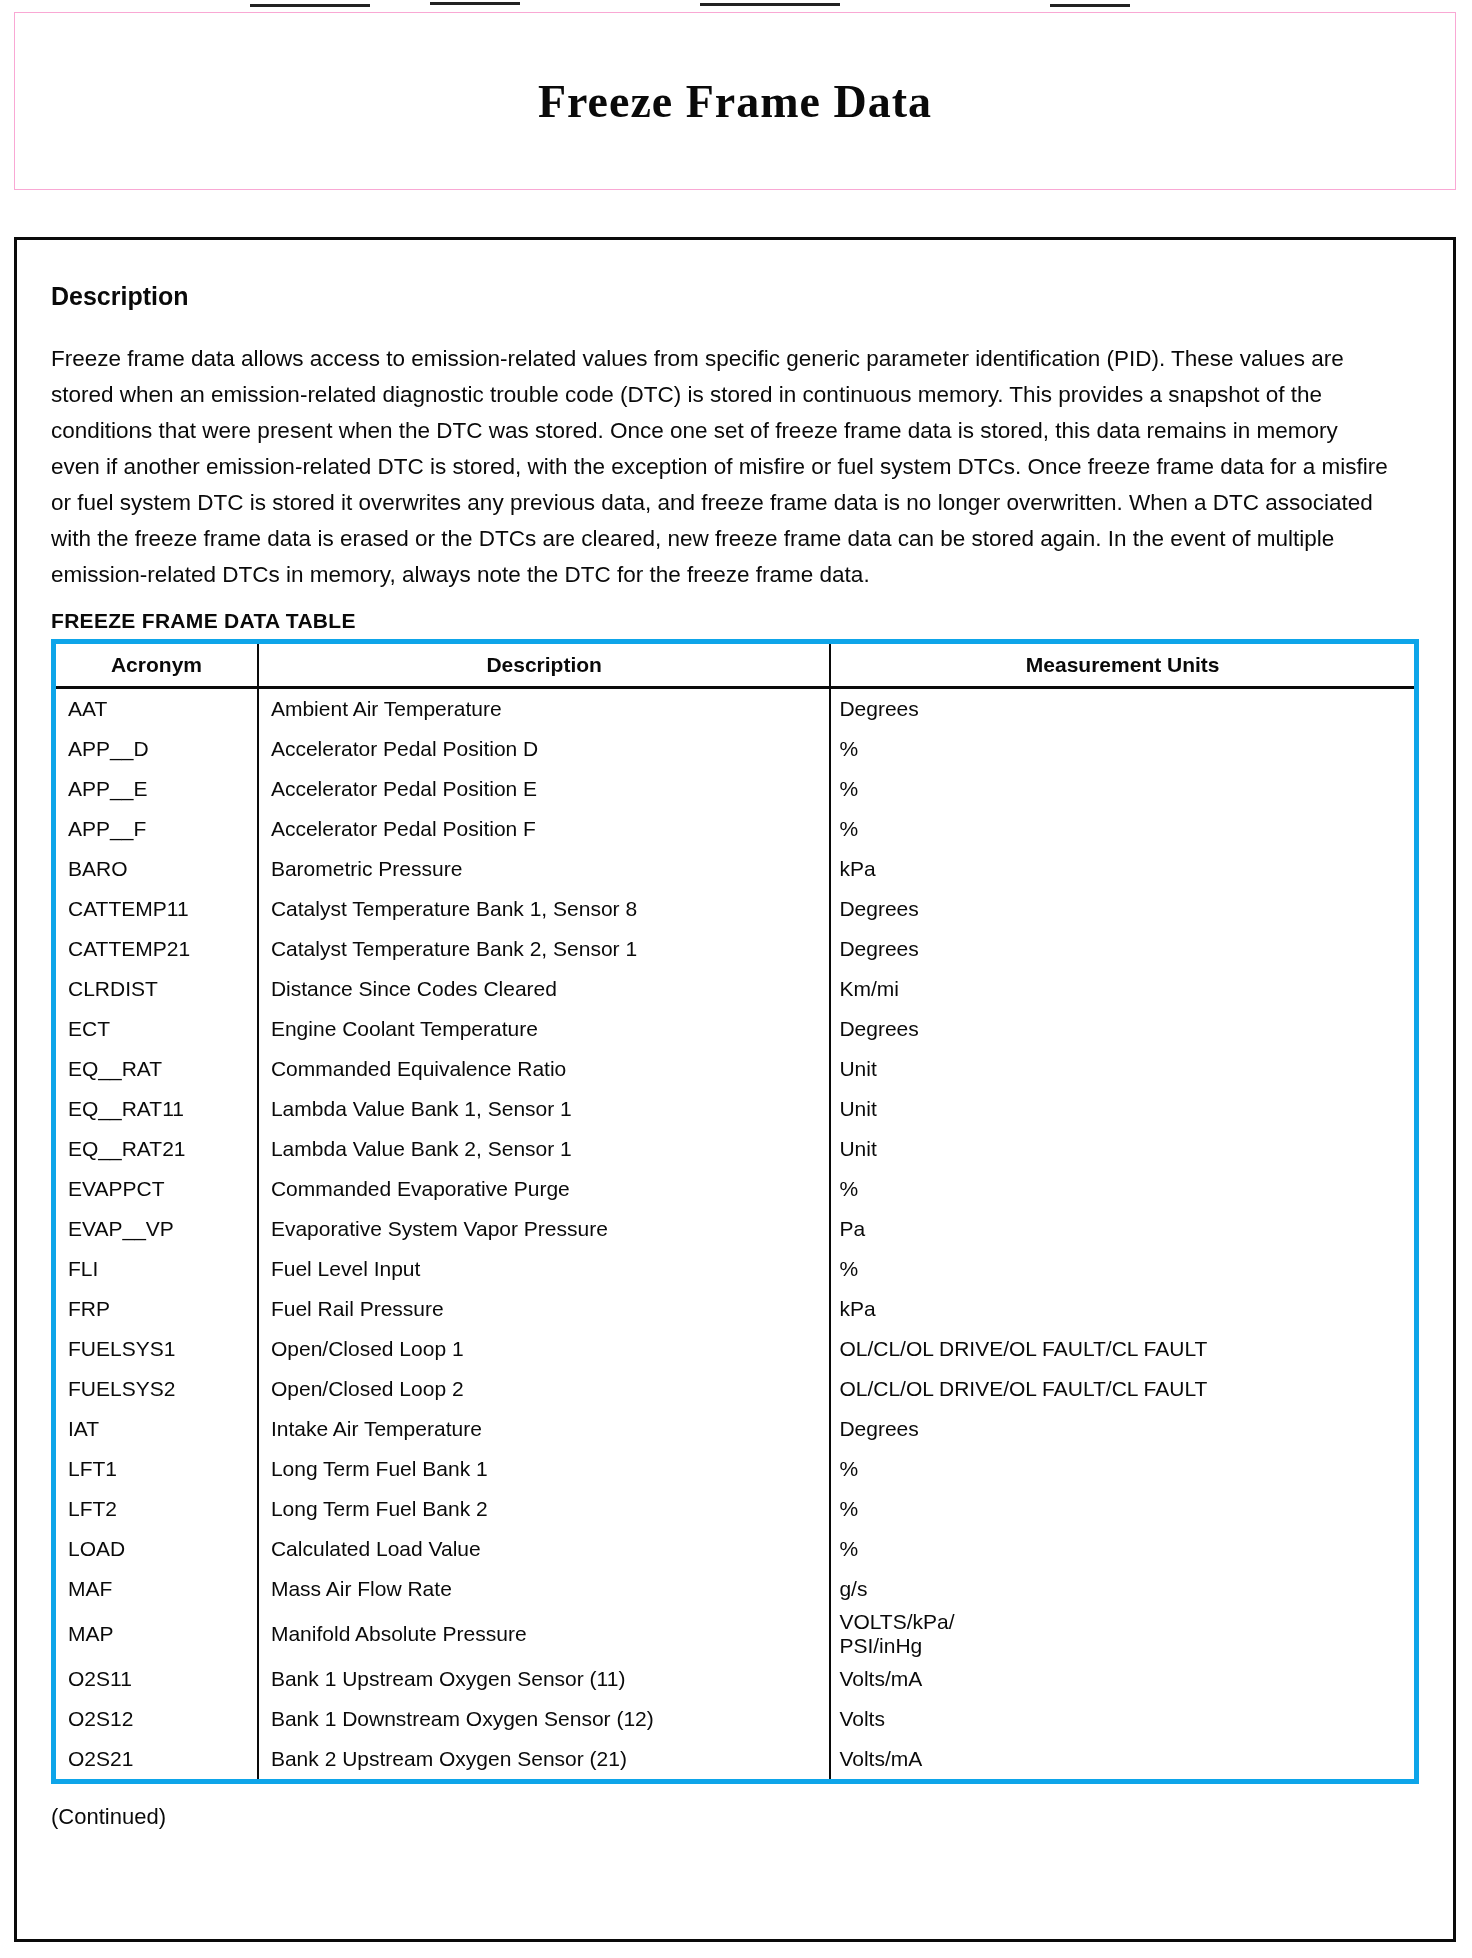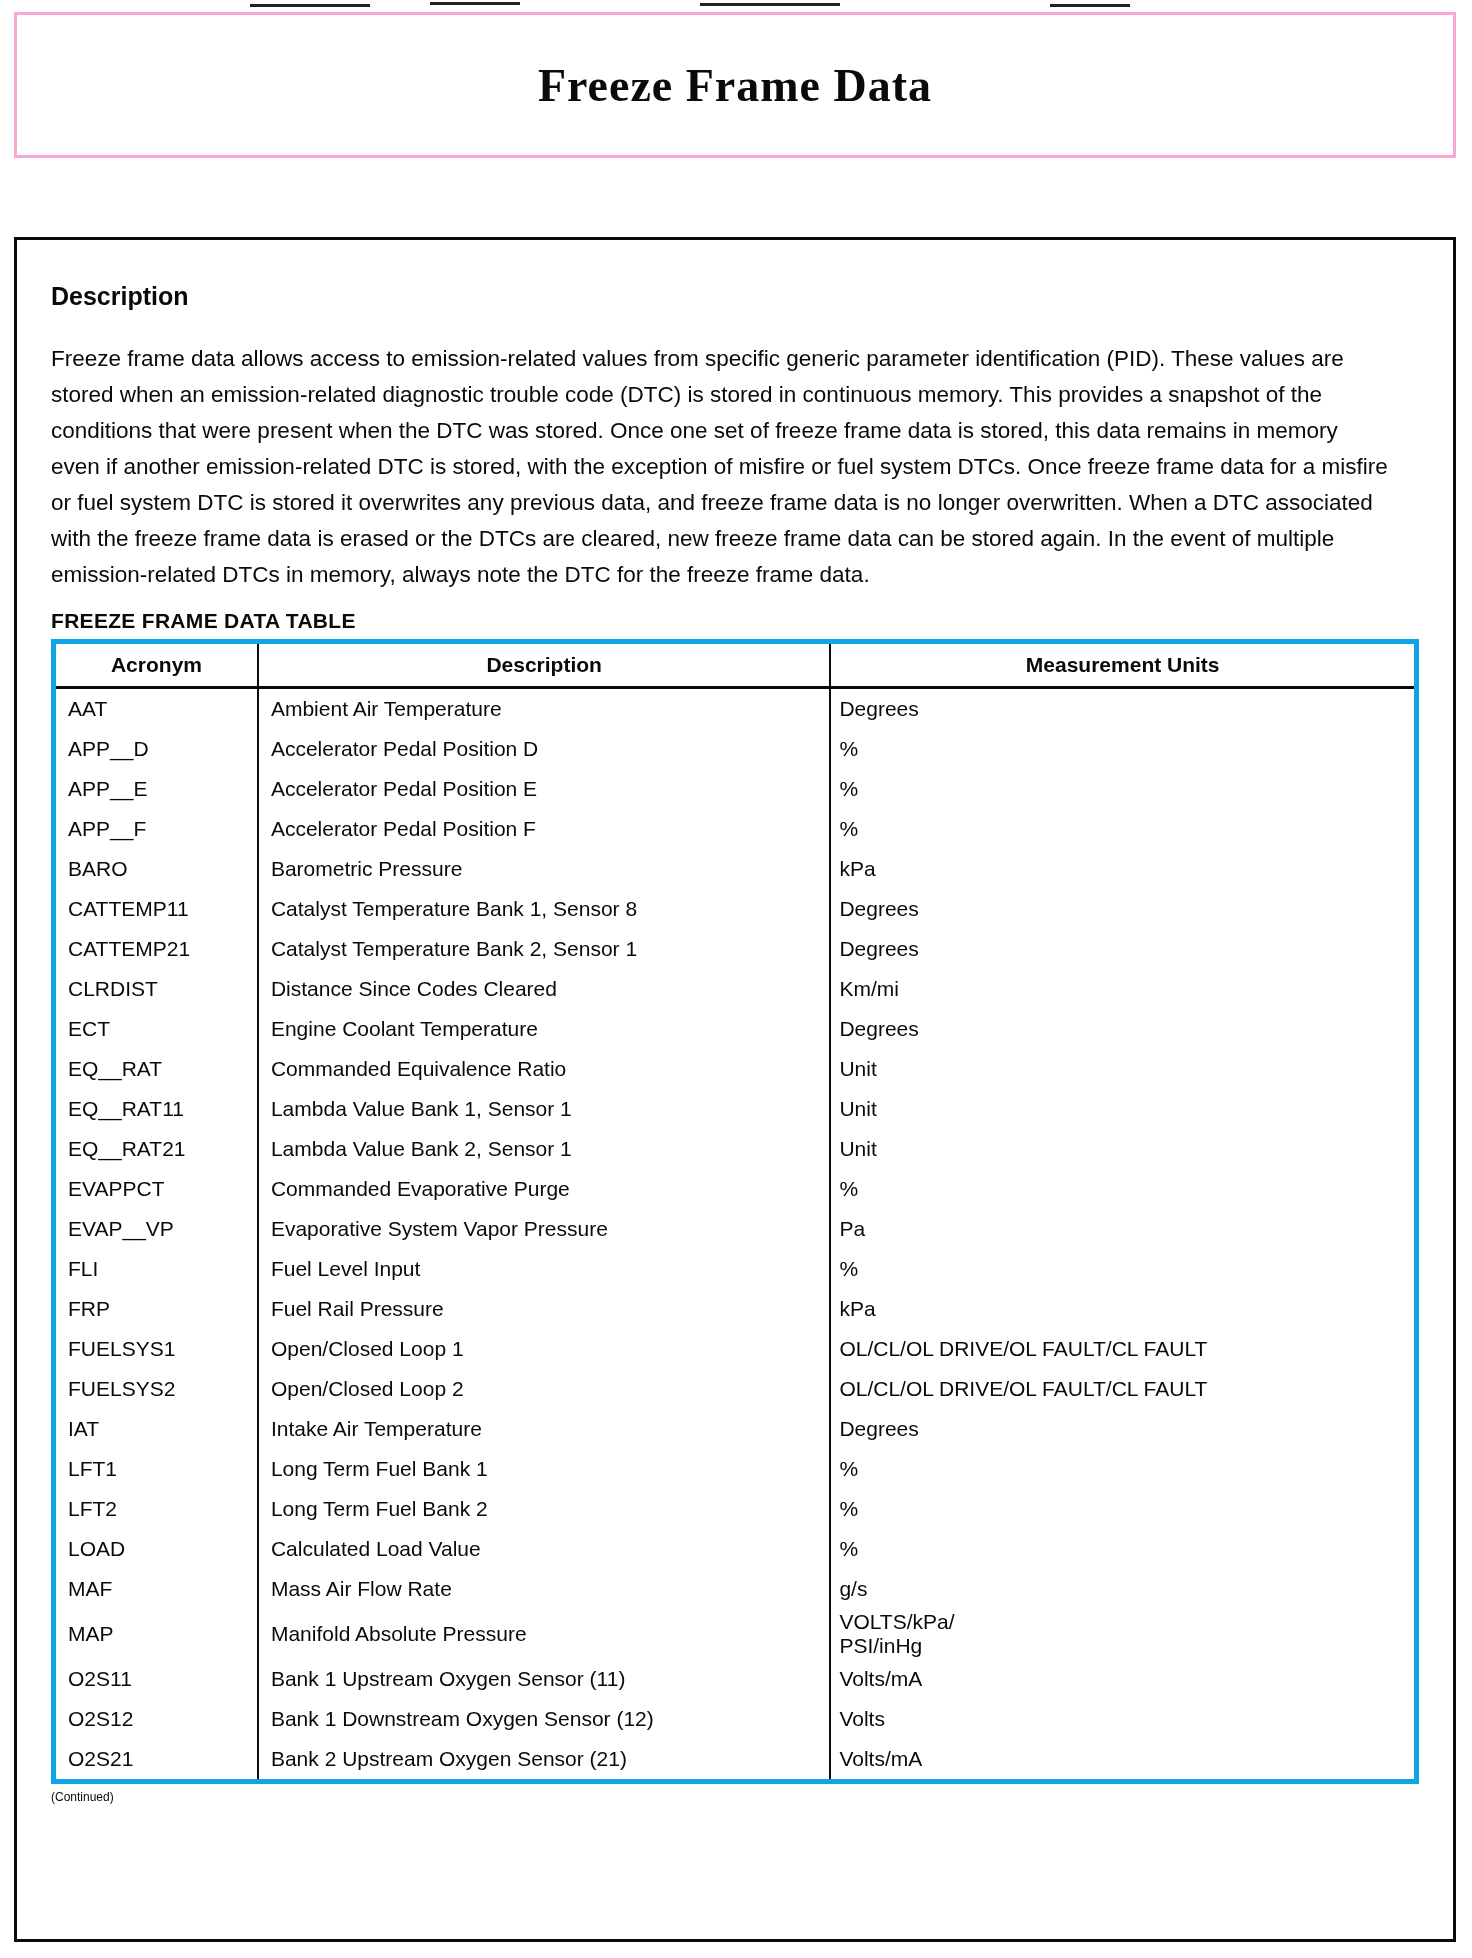--- a/index.html
+++ b/index.html
@@ -21,22 +21,22 @@
     position: absolute;
     background: #222;
     height: 3px;
   }
 
   .title-box {
     position: absolute;
     left: 14px;
     top: 12px;
     right: 16px;
-    height: 146px;
-    border: 3px solid #f9a8d4;
+    height: 178px;
+    border: 1px solid #f9a8d4;
     display: flex;
     align-items: center;
     justify-content: center;
     box-sizing: border-box;
   }
   .title-box h1 {
     margin: 0;
     font-family: "Liberation Serif", "DejaVu Serif", serif;
     font-weight: bold;
     font-size: 46px;
@@ -97,22 +97,22 @@
     padding: 1px 12px;
     vertical-align: middle;
     white-space: pre-line;
   }
   table.ff-table td:last-child { border-right: none; padding-left: 8px; }
   table.ff-table col.c-acronym { width: 15%; }
   table.ff-table col.c-desc    { width: 42%; }
   table.ff-table col.c-units   { width: 43%; }
 
   .continued {
-    font-size: 12px;
-    margin-top: 6px;
+    font-size: 22px;
+    margin-top: 20px;
   }
 </style>
 </head>
 <body>
 
 <div class="artifact" style="left:250px; top:4px; width:120px;"></div>
 <div class="artifact" style="left:430px; top:2px; width:90px;"></div>
 <div class="artifact" style="left:700px; top:3px; width:140px;"></div>
 <div class="artifact" style="left:1050px; top:4px; width:80px;"></div>
 

